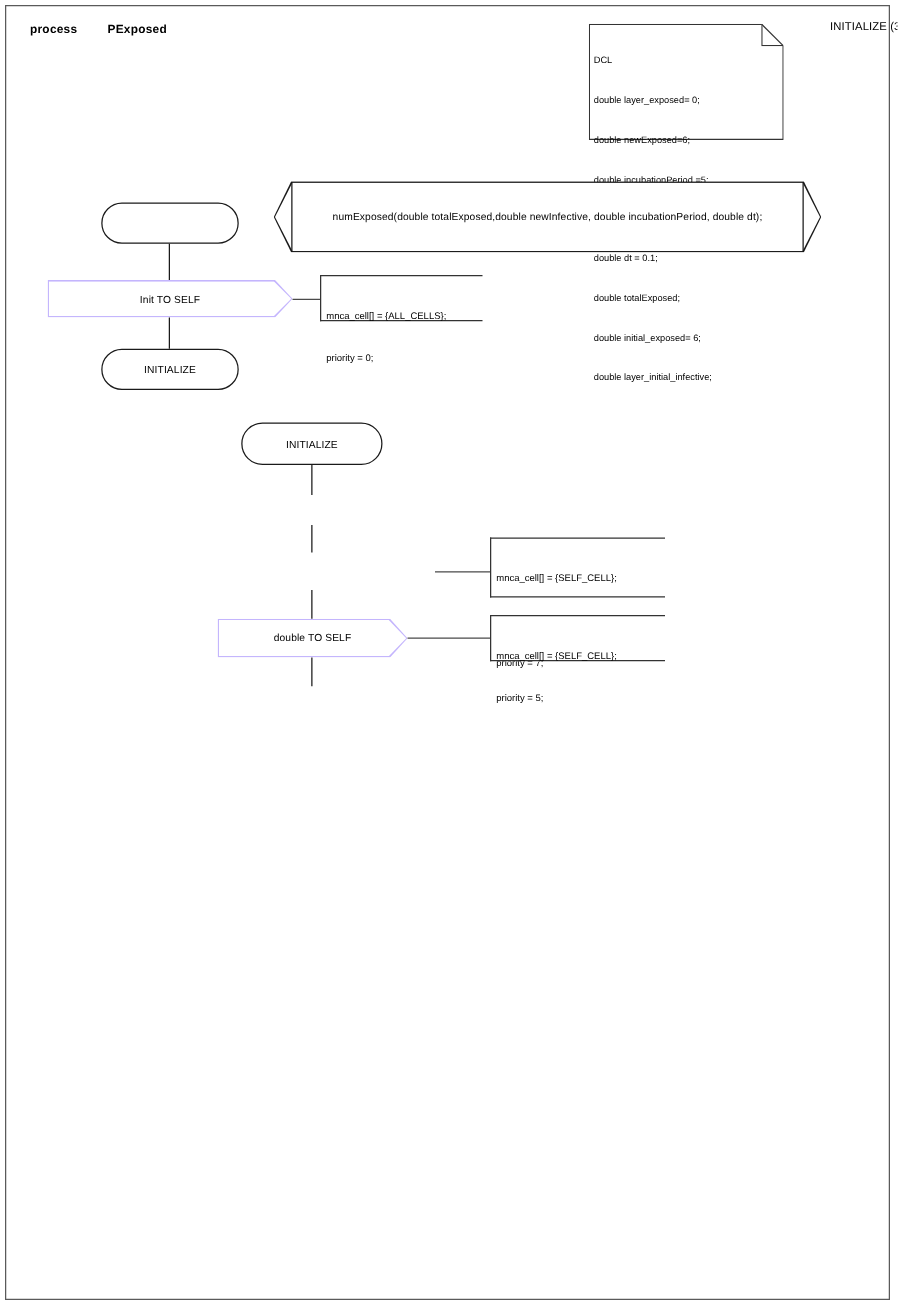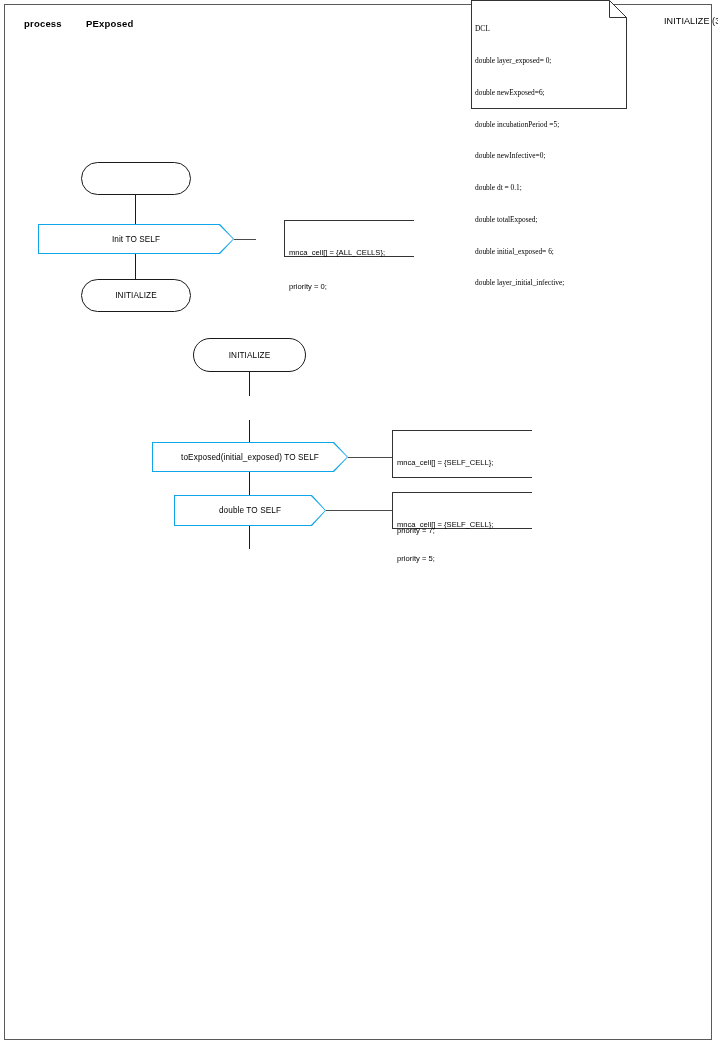--- a/index.html
+++ b/index.html
@@ -48,24 +48,23 @@
     top: 16px;
     font-size: 9px;
     white-space: nowrap;
     letter-spacing: 0.1px;
   }
 
   
   #dcl-note {
     position: absolute;
     left: 471px;
-    top: 0;
+    top: 19px;
     width: 156px;
-    height: 109px;
-    font-family: Liberation Serif, serif;
+    height: 93px;
   }
   #dcl-note .body {
     position: absolute;
     inset: 0;
     background: #ffffff;
     border: 1px solid #333333;
     box-sizing: border-box;
     clip-path: polygon(0 0, calc(100% - 18px) 0, 100% 18px, 100% 100%, 0 100%);
   }
   #dcl-note .fold {
@@ -100,21 +99,21 @@
   }
 
   
   .state {
     border: 1px solid #1a1a1a;
     border-radius: 20px;
   }
 
   
   .output {
-    background: #0ea5e9;
+    background: #c4b5fd;
     clip-path: polygon(0 0, calc(100% - 14px) 0, 100% 50%, calc(100% - 14px) 100%, 0 100%);
     padding: 0;
   }
   .output > .inner {
     position: absolute;
     left: 1px; top: 1px; right: 1px; bottom: 1px;
     background: #ffffff;
     clip-path: polygon(0 0, calc(100% - 14px) 0, 100% 50%, calc(100% - 14px) 100%, 0 100%);
     display: flex;
     align-items: center;
@@ -214,56 +213,58 @@
       <div>double newExposed=6;</div>
       <div>double incubationPeriod =5;</div>
       <div>double newInfective=0;</div>
       <div>double dt = 0.1;</div>
       <div>double totalExposed;</div>
       <div>double initial_exposed= 6;</div>
       <div>double layer_initial_infective;</div>
     </div>
   </div>
 
+  <div class="node procsym" style="left:219px; top:145px; width:438px; height:57px;">
+    <div class="inner">numExposed(double totalExposed,double newInfective, double incubationPeriod, double dt);</div>
+    <div class="vbar" style="left:14px;"></div>
+    <div class="vbar" style="right:14px;"></div>
+  </div>
 
   <div class="node state" style="left:81px; top:162px; width:110px; height:33px;">
     <span></span>
   </div>
 
   <div class="vline" style="left:135px; top:195px; height:29px;"></div>
 
   <div class="node output" style="left:38px; top:224px; width:196px; height:30px;">
     <div class="inner">Init TO SELF</div>
   </div>
 
   <div class="hline" style="left:234px; top:239px; width:22px;"></div>
 
-  <div class="comment" style="left:256px; top:220px; width:130px; height:37px;margin-left:28px;">
+  <div class="comment" style="left:256px; top:220px; width:130px; height:37px;">
     <div>mnca_cell[] = {ALL_CELLS};</div>
     <div>priority = 0;</div>
   </div>
 
   <div class="vline" style="left:135px; top:254px; height:25px;"></div>
 
   <div class="node state" style="left:81px; top:279px; width:110px; height:33px;">
     <span>INITIALIZE</span>
   </div>
 
   <div class="node state" style="left:193px; top:338px; width:113px; height:34px;">
     <span>INITIALIZE</span>
   </div>
 
   <div class="vline" style="left:249px; top:372px; height:24px;"></div>
 
 
   <div class="vline" style="left:249px; top:420px; height:22px;"></div>
 
-  <div class="node output" style="left:152px; top:442px; width:196px; height:30px;">
-    <div class="inner">toExposed(initial_exposed) TO SELF</div>
-  </div>
 
   <div class="hline" style="left:348px; top:457px; width:44px;"></div>
 
   <div class="comment" style="left:392px; top:430px; width:140px; height:48px;">
     <div>mnca_cell[] = {SELF_CELL};</div>
     <div>delay = layer_initial_infective;</div>
     <div>priority = 7;</div>
   </div>
 
   <div class="vline" style="left:249px; top:472px; height:23px;"></div>

